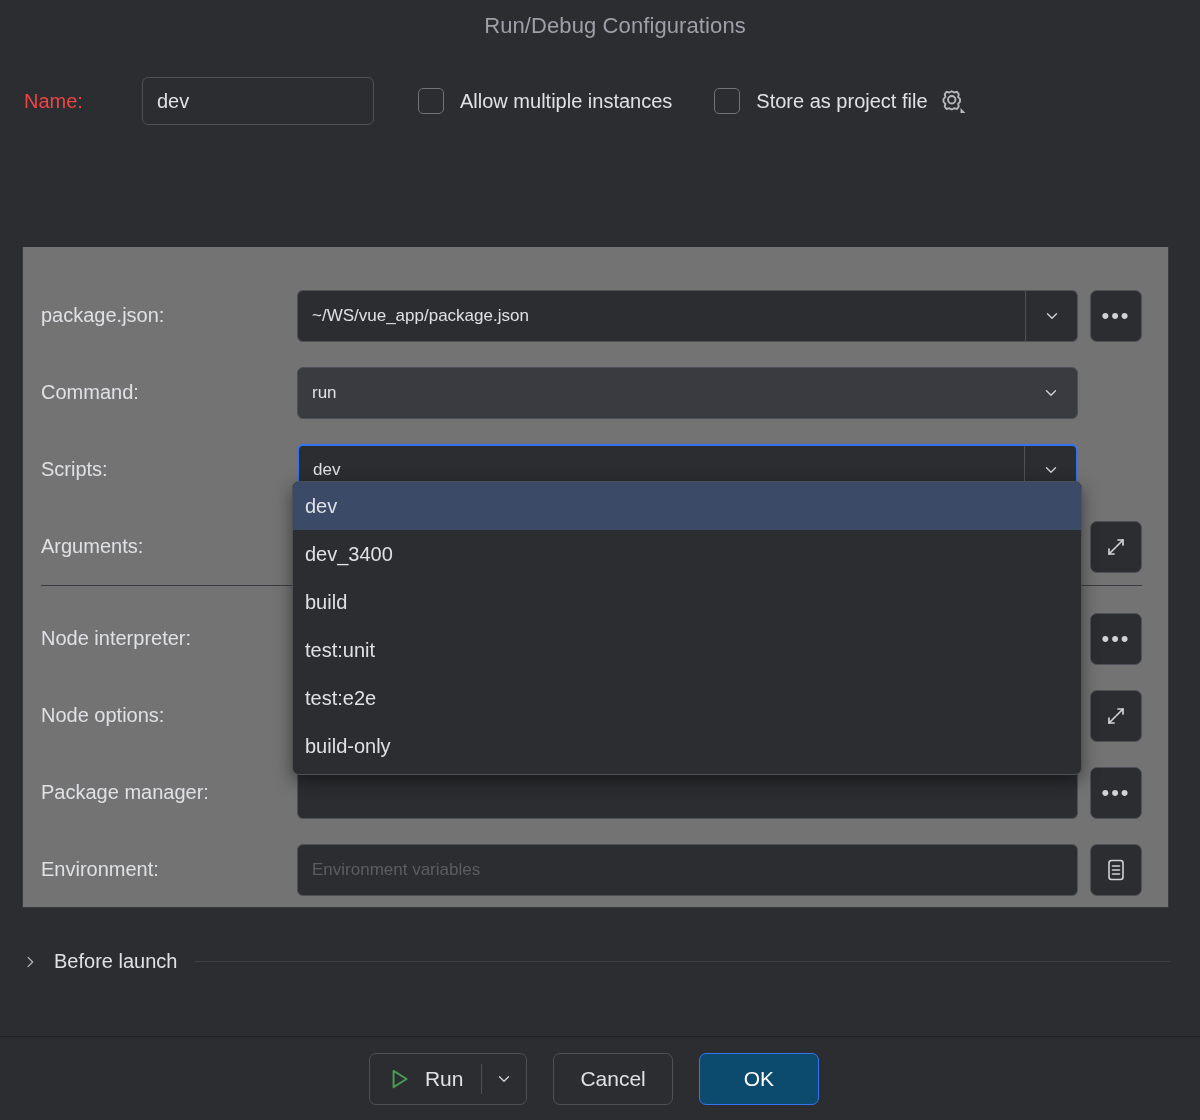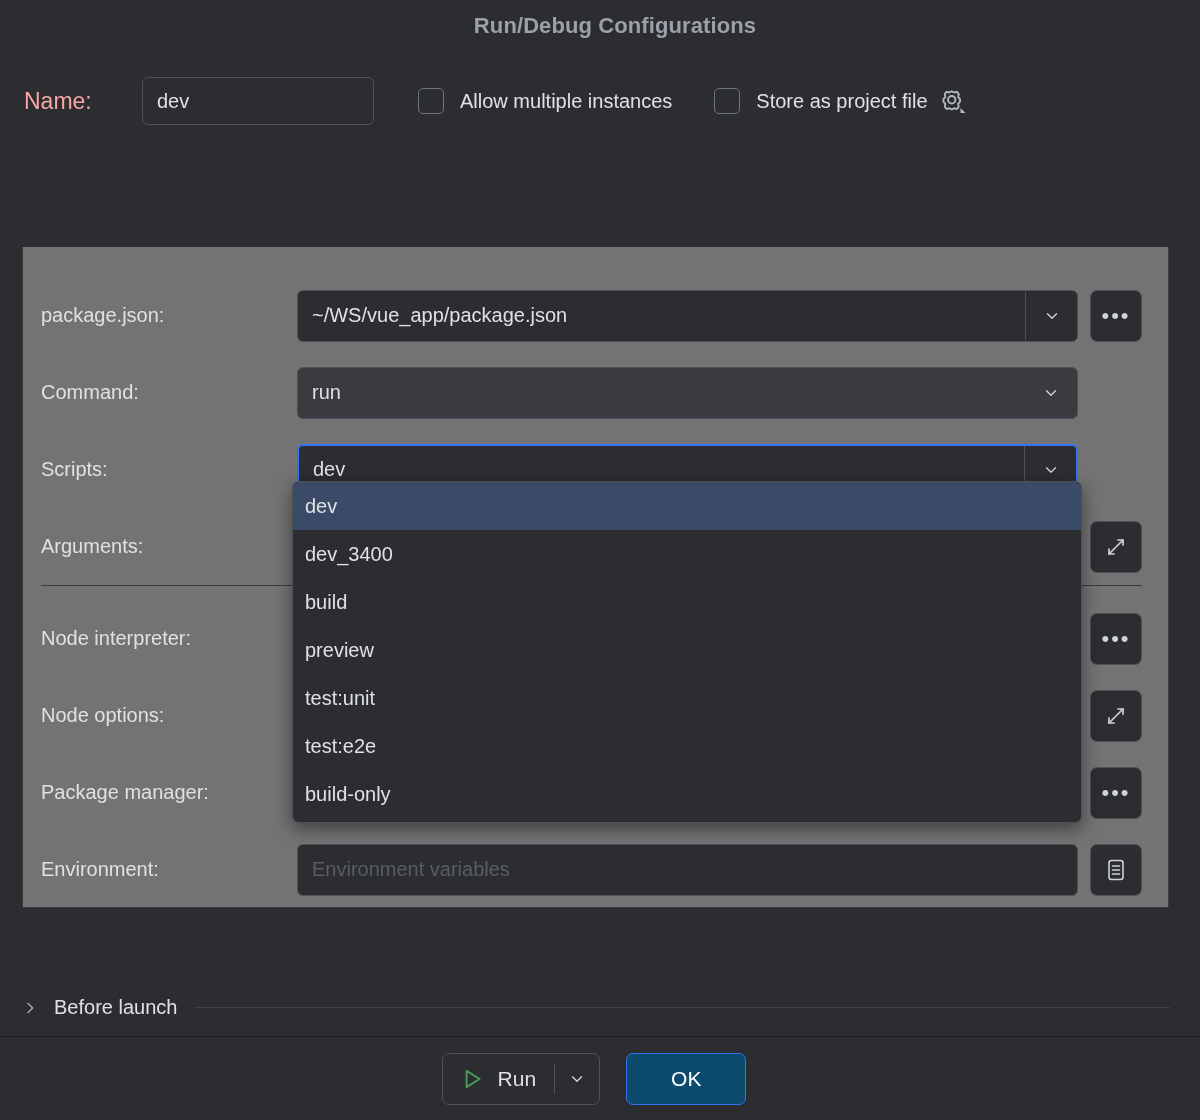--- a/index.html
+++ b/index.html
@@ -16,31 +16,31 @@
     background: #2b2d30;
     color: #dfe1e5;
   }
   
   .titlebar {
     height: 52px;
     display: flex; align-items: center; justify-content: center;
     padding-left: 30px;
   }
   .title-text {
-    font-size: 22px; font-weight: bold; color: #9da0a8;
+    font-size: 22px; font-weight: normal; color: #9da0a8;
     letter-spacing: .1px;
   }
   
   .name-row {
     display: flex; align-items: center;
     padding: 0 24px;
     height: 70px;
     margin-top: 14px;
   }
-  .name-label { font-size: 23px; color: #fca5a5; width: 118px; }
+  .name-label { font-size: 20px; color: #ef4444; width: 118px; }
   .name-input {
     width: 232px; height: 48px;
     background: #2b2d30;
     border: 1px solid #4e5157;
     border-radius: 6px;
     color: #dfe1e5;
     font-size: 20px;
     font-family: "Liberation Sans", sans-serif;
     padding: 0 14px;
     outline: none;
@@ -101,21 +101,21 @@
     background: #2b2d30;
     border: 1px solid #4e5157;
     border-radius: 6px;
     flex: 1 1 auto;
     min-width: 0;
   }
   .combo.raised { background: #393b40; border-color: #4e5157; }
   .combo.focused { border: 2px solid #3574f0; }
   .combo .val {
     flex: 1 1 auto; padding: 0 14px;
-    font-size: 20px; color: #dfe1e5;
+    font-size: 17px; color: #dfe1e5;
     white-space: nowrap; overflow: hidden; text-overflow: ellipsis;
   }
   .combo .val.placeholder { color: #5a5d63; }
   .combo .arrow-btn {
     width: 52px; height: 100%;
     display: flex; align-items: center; justify-content: center;
     border-left: 1px solid #4e5157;
   }
   .combo.noborder .arrow-btn { border-left: none; }
   .sq-btn {
@@ -147,21 +147,21 @@
   }
   .popup-item {
     height: 48px; line-height: 48px;
     padding: 0 12px;
     font-size: 20px; color: #dfe1e5;
   }
   .popup-item.sel { background: #3b4a66; }
   
   .before-launch {
     position: absolute;
-    left: 22px; top: 996px;
+    left: 22px; top: 950px;
     right: 30px;
     display: flex; align-items: center; justify-content: space-between;
   }
   .chev-right { color: #b5b8bd; font-size: 19px; margin-right: 16px; }
   .bl-text { font-size: 20px; color: #dfe1e5; white-space: nowrap; }
   .bl-line { flex: 1 1 auto; height: 1px; background: #3d4045; margin-left: 18px; }
   
   .bottombar {
     position: absolute; left: 0; right: 0; bottom: 0;
     height: 84px;
@@ -349,21 +349,20 @@
           </div>
         </div>
       </div>
     </div>
   </div>
 
   <div class="popup">
     <div class="popup-item sel">dev</div>
     <div class="popup-item">dev_3400</div>
     <div class="popup-item">build</div>
-    <div class="popup-item">preview</div>
     <div class="popup-item">test:unit</div>
     <div class="popup-item">test:e2e</div>
     <div class="popup-item">build-only</div>
   </div>
 
   <div class="before-launch">
     <span class="chev-right">
       <svg width="16" height="20" viewBox="0 0 24 24" fill="none" stroke="#b5b8bd" stroke-width="1.9" stroke-linecap="round" stroke-linejoin="round">
           <polyline points="9 5 16 12 9 19"></polyline>
         </svg>
@@ -380,16 +379,17 @@
         </svg>
         <span>Run</span>
       </div>
       <div class="split-div"></div>
       <div class="split-arrow">
         <svg width="18" height="18" viewBox="0 0 24 24" fill="none" stroke="#cfd2d6" stroke-width="1.8" stroke-linecap="round" stroke-linejoin="round">
             <polyline points="6 9 12 15 18 9"></polyline>
           </svg>
       </div>
     </div>
+    <div class="btn">Cancel</div>
     <div class="btn primary">OK</div>
   </div>
 
 </div>
 
 </body></html>

